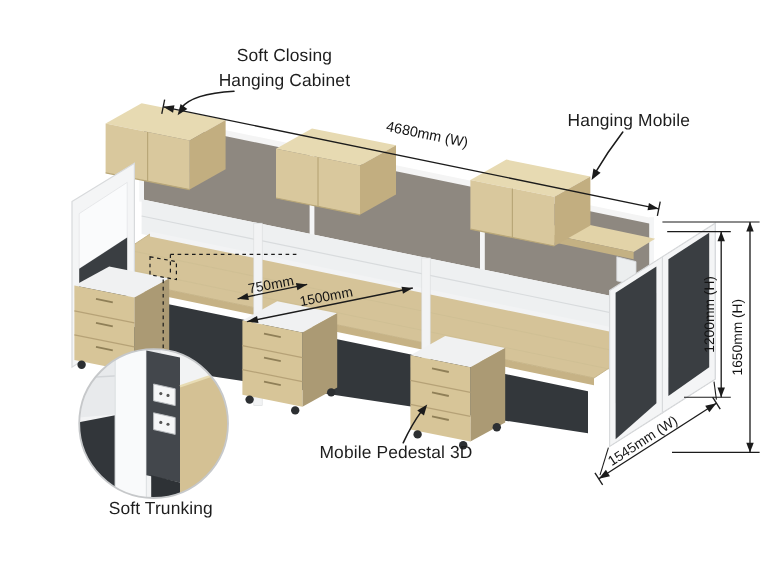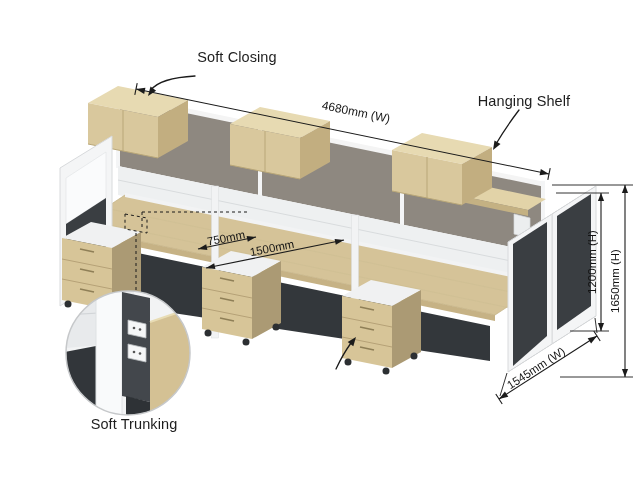--- a/index.html
+++ b/index.html
@@ -208,24 +208,26 @@
       <polygon points="128,344 146,348 146,362 128,358" fill="#f5f6f7" stroke="#b9bcbf" stroke-width="0.8"></polygon>
       <circle cx="134" cy="352" r="1.3" fill="#555"></circle>
       <circle cx="140" cy="353.5" r="1.3" fill="#555"></circle>
     </g>
     <circle cx="128" cy="353" r="62" fill="none" stroke="#c6c8ca" stroke-width="1.5"></circle>
   </g>
 </svg>
 
 <div class="label" style="left:237px;top:57px">
   <span>Soft Closing</span>
+  <span>Hanging Cabinet</span>
 </div>
 
-<div class="label" style="left:524px;top:101px">Hanging Shelf</div>
-
+<div class="label" style="left:524px;top:101px">Hanging Mobile</div>
+
+<div class="label" style="left:330px;top:378px">Mobile Pedestal 3D</div>
 
 <div class="label" style="left:134px;top:424px">Soft Trunking</div>
 
 
 <div class="dim" style="left:356px;top:112px;transform:translate(-50%,-50%) rotate(11.5deg)">4680mm (W)</div>
 
 <div class="dim dim-small" style="left:226px;top:238px;transform:translate(-50%,-50%) rotate(-11deg)">750mm</div>
 
 <div class="dim dim-small" style="left:272px;top:248px;transform:translate(-50%,-50%) rotate(-11deg)">1500mm</div>
 

